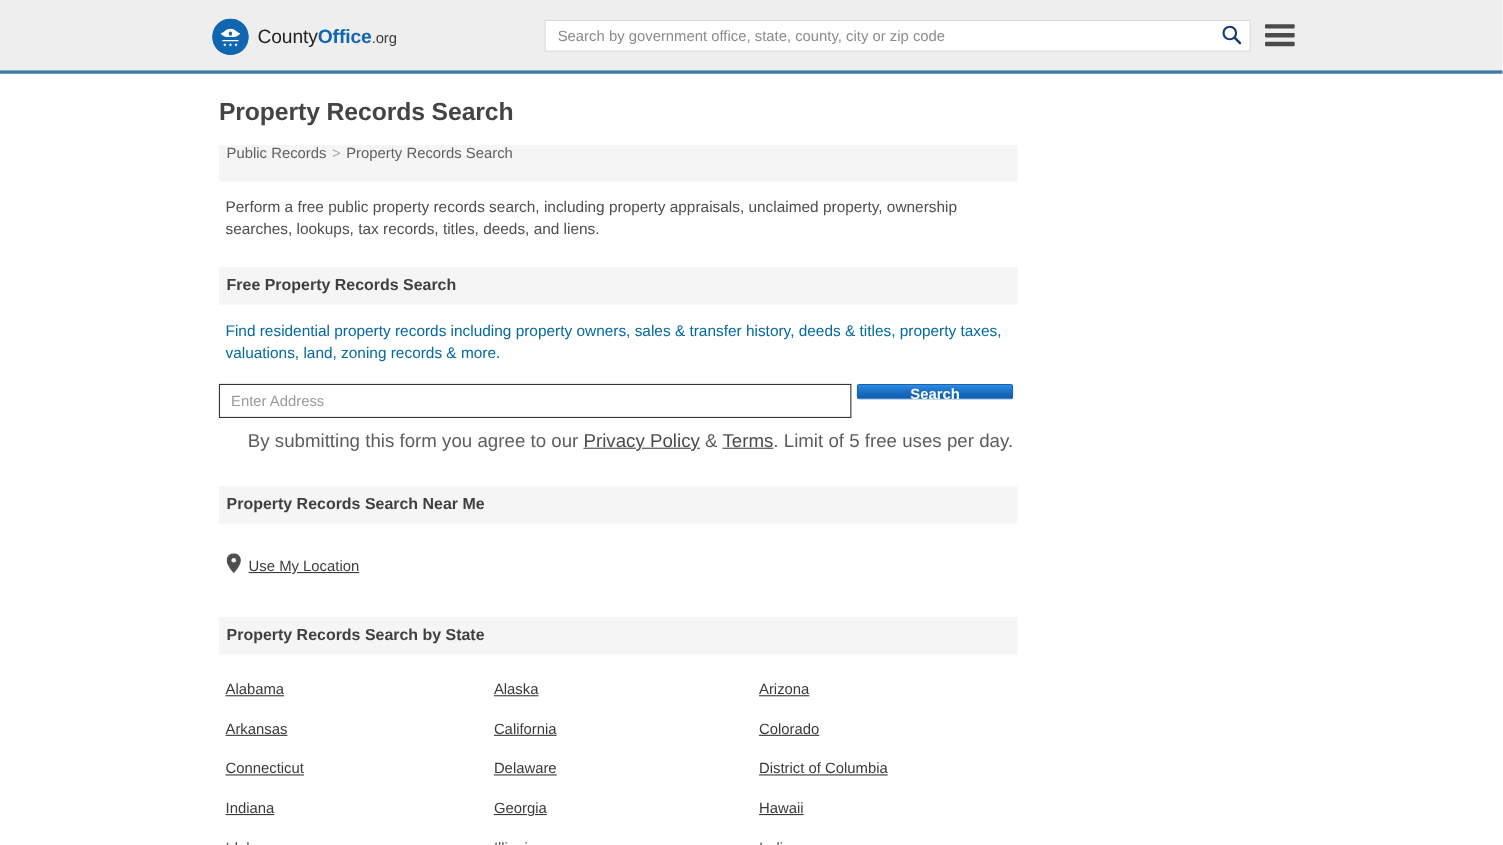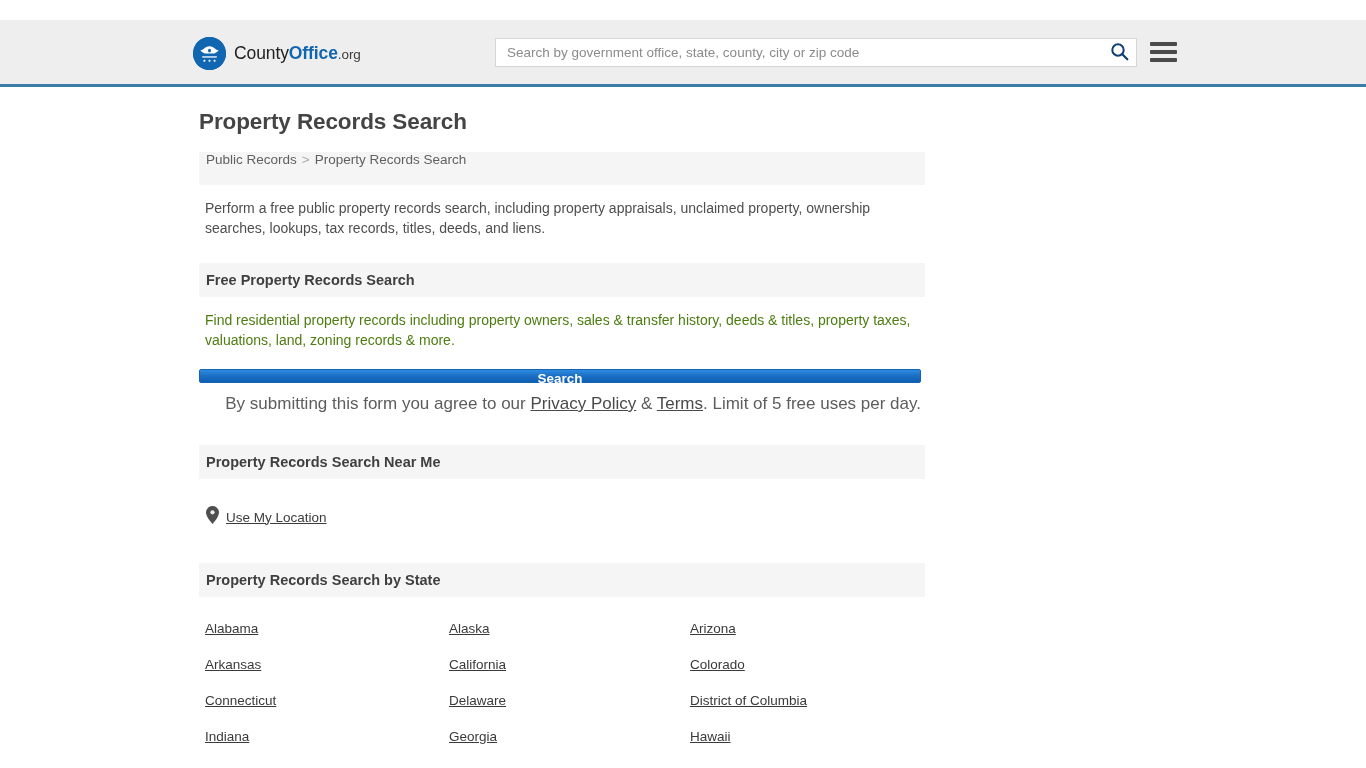--- a/index.html
+++ b/index.html
@@ -14,21 +14,20 @@
   }
 
   
   .site-header {
     position: relative;
     height: 67px;
     background: #eeeeee;
     border-bottom: 3px solid #3b7ca6;
     display: flex;
     align-items: center;
-    margin-top: 20px;
   }
   .brand {
     position: absolute;
     left: 193px;
     top: 17px;
     display: flex;
     align-items: center;
     gap: 8px;
     text-decoration: none;
   }
@@ -148,21 +147,21 @@
     font-size: 14.5px;
     font-weight: bold;
     color: #3f3f3f;
   }
   .sh-free { margin-top: 25px; }
   .sh-near { margin-top: 31px; text-align: center; }
   .sh-state { margin-top: 35px; }
 
   .section-body {
     font-size: 14px;
-    color: #4d7c0f;
+    color: #0369a1;
     line-height: 20px;
     margin: 13px 0 0 6px;
     width: 714px;
   }
 
   
   .addr-form {
     margin: 19px 0 0 0;
     display: flex;
     align-items: stretch;
@@ -278,20 +277,21 @@
       <span class="sep">&gt;</span>
       <span>Property Records Search</span>
     </nav>
 
     <p class="intro">Perform a free public property records search, including property appraisals, unclaimed property, ownership searches, lookups, tax records, titles, deeds, and liens.</p>
 
     <h2 class="section-head sh-free">Free Property Records Search</h2>
     <p class="section-body">Find residential property records including property owners, sales &amp; transfer history, deeds &amp; titles, property taxes, valuations, land, zoning records &amp; more.</p>
 
     <form class="addr-form">
+      <input class="addr-input" type="text" placeholder="Enter Address" style="">
       <button class="addr-submit">Search</button>
     </form>
 
     <p class="disclaimer"><span>By submitting this form you agree to our </span><a href="#">Privacy Policy</a><span> &amp; </span><a href="#">Terms</a><span>. Limit of 5 free uses per day.</span></p>
 
     <h2 class="section-head sh-near">Property Records Search Near Me</h2>
     <div class="use-location">
       <span class="pin-icon">
         <svg width="13" height="18" viewBox="0 0 13 18" aria-hidden="true">
           <path d="M6.5 0C2.9 0 0 2.9 0 6.5c0 4.6 6.5 11.5 6.5 11.5S13 11.1 13 6.5C13 2.9 10.1 0 6.5 0z" fill="#4f4f4f"></path>

